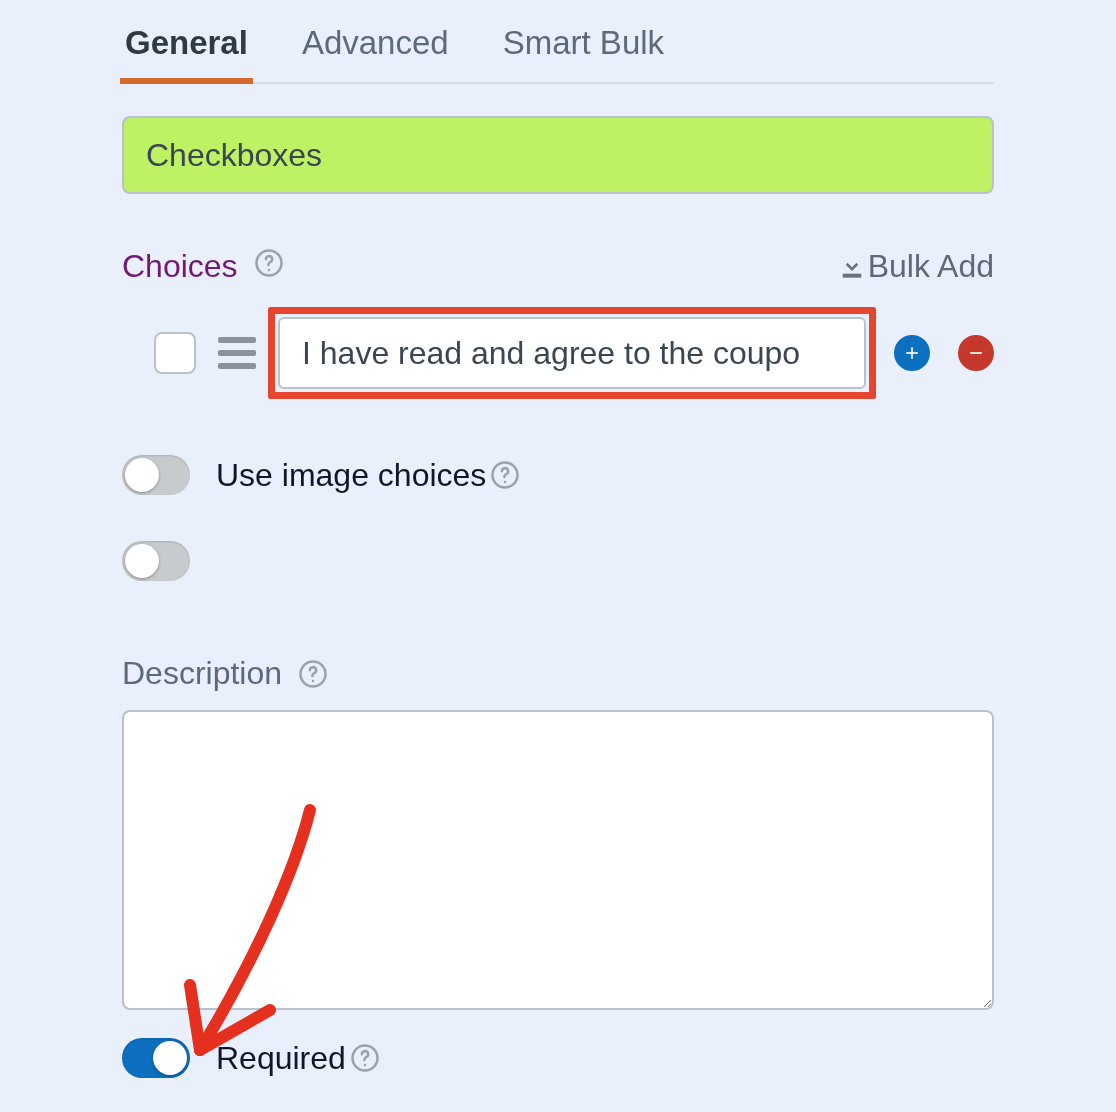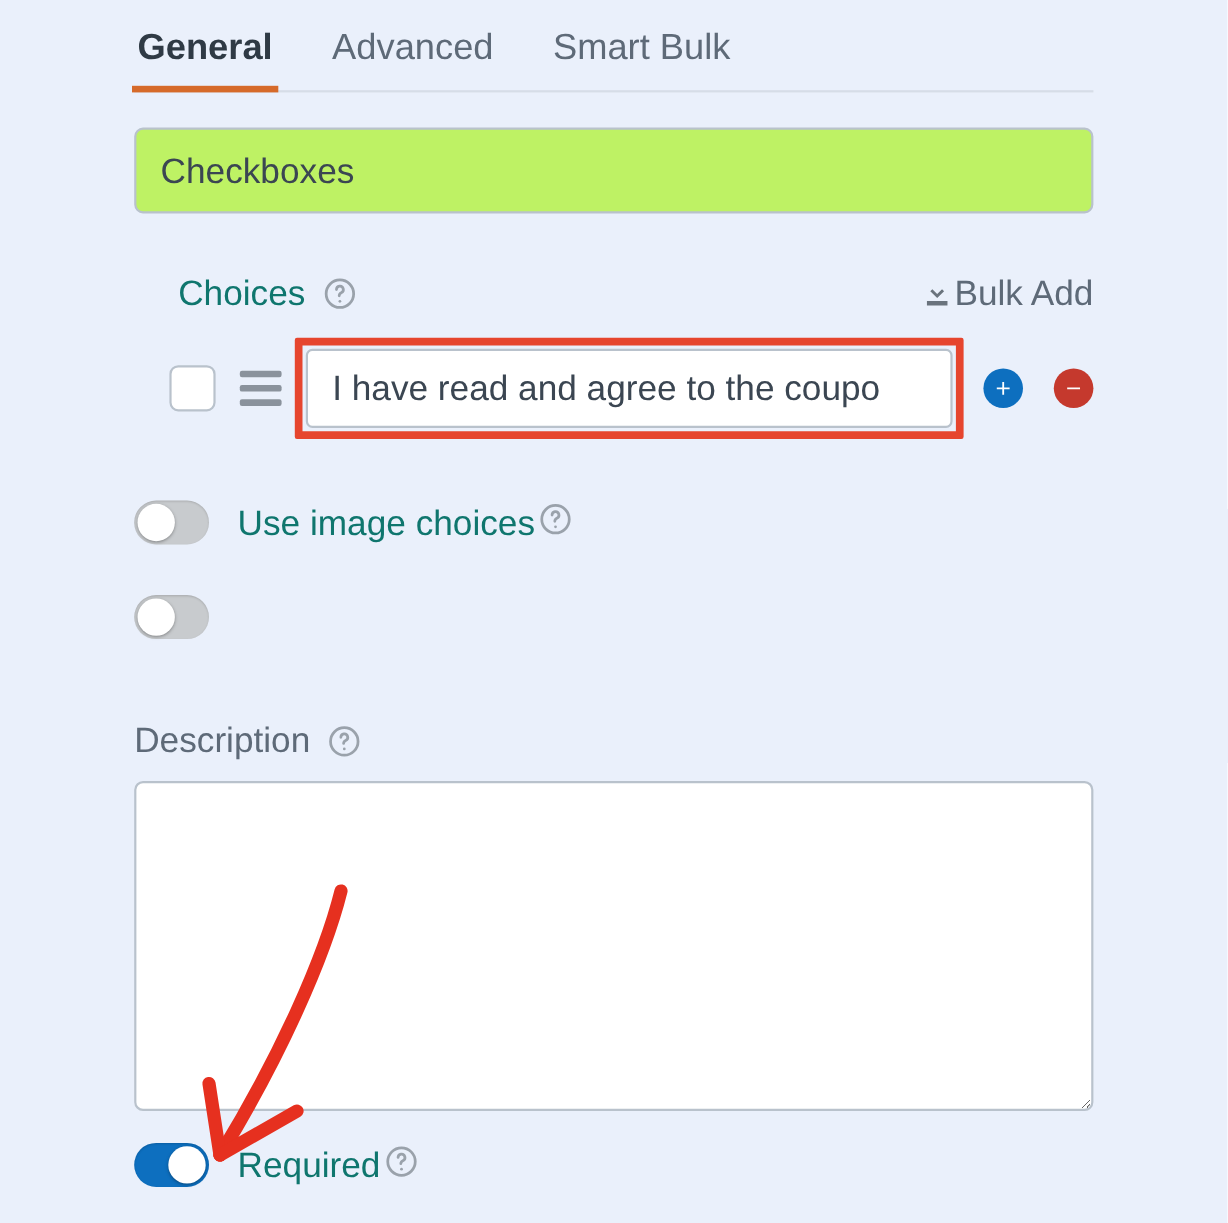--- a/index.html
+++ b/index.html
@@ -65,25 +65,24 @@
 
   
   .section-row {
     display: flex;
     align-items: center;
     justify-content: space-between;
     margin-top: 54px;
   }
   .section-label {
     display: flex;
-    align-items: center;
+    align-items: flex-start;
     gap: 16px;
     font-size: 32px;
-    color: #0f766e;
-    margin-left: 40px;
+    color: #701a75;
   }
   .help-icon {
     width: 30px; height: 30px;
     display: inline-flex;
     align-items: center; justify-content: center;
   }
   .help-icon svg { display:block; }
 
   .bulk-add {
     display: flex;
@@ -179,23 +178,23 @@
     width: 34px; height: 34px;
     border-radius: 50%;
     background: #ffffff;
     box-shadow: 0 1px 3px rgba(0,0,0,0.35);
     transition: left .15s;
   }
   .toggle.on { background: #0d6fbf; }
   .toggle.on .knob { left: 31px; }
   .toggle-label {
     font-size: 32px;
-    color: #0f766e;
-    display: flex;
-    align-items: flex-start;
+    color: #0f172a;
+    display: flex;
+    align-items: center;
     gap: 4px;
   }
 
   
   .description-label {
     margin-top: 74px;
     display: flex;
     align-items: center;
     gap: 16px;
     font-size: 32px;

